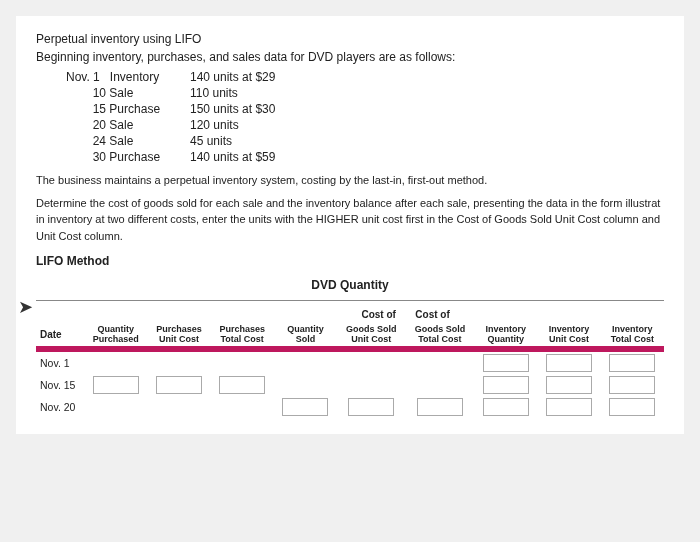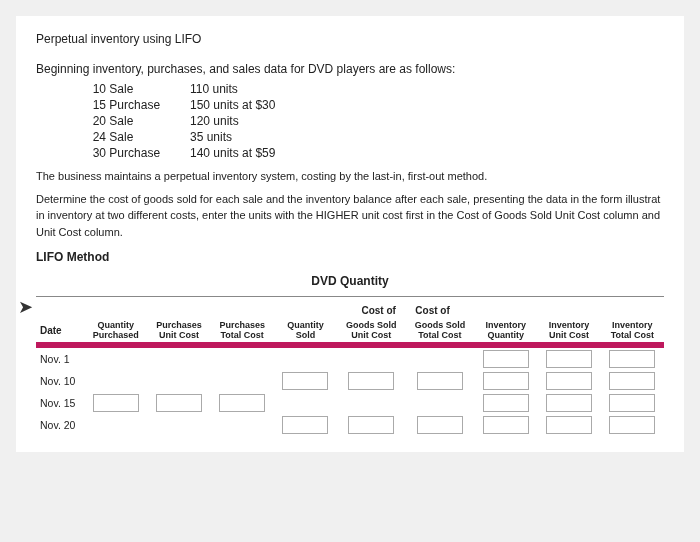--- a/index.html
+++ b/index.html
@@ -12,21 +12,21 @@
     }
     .page {
       background: #fff;
       padding: 16px 20px;
       max-width: 680px;
       margin: 0 auto;
       position: relative;
     }
     .title {
       font-size: 12px;
-      margin-bottom: 16px;
+      margin-bottom: 4px;
     }
     .intro {
       font-size: 12px;
       margin-bottom: 6px;
     }
     .inventory-table {
       margin-left: 30px;
       margin-bottom: 8px;
     }
     .inventory-table .row {
@@ -108,34 +108,38 @@
 <body>
 
 <div class="page">
   <div class="left-arrow">➤</div>
 
   <div class="title">Perpetual inventory using LIFO</div>
   <div class="intro">Beginning inventory, purchases, and sales data for DVD players are as follows:</div>
 
   <div class="inventory-table">
     <div class="row">
+      <span class="label">Nov. 1 &nbsp; Inventory</span>
+      <span>140 units at $29</span>
+    </div>
+    <div class="row">
       <span class="label">&nbsp;&nbsp;&nbsp;&nbsp;&nbsp;&nbsp;&nbsp;&nbsp;10 Sale</span>
       <span>110 units</span>
     </div>
     <div class="row">
       <span class="label">&nbsp;&nbsp;&nbsp;&nbsp;&nbsp;&nbsp;&nbsp;&nbsp;15 Purchase</span>
       <span>150 units at $30</span>
     </div>
     <div class="row">
       <span class="label">&nbsp;&nbsp;&nbsp;&nbsp;&nbsp;&nbsp;&nbsp;&nbsp;20 Sale</span>
       <span>120 units</span>
     </div>
     <div class="row">
       <span class="label">&nbsp;&nbsp;&nbsp;&nbsp;&nbsp;&nbsp;&nbsp;&nbsp;24 Sale</span>
-      <span>35 units</span>
+      <span>45 units</span>
     </div>
     <div class="row">
       <span class="label">&nbsp;&nbsp;&nbsp;&nbsp;&nbsp;&nbsp;&nbsp;&nbsp;30 Purchase</span>
       <span>140 units at $59</span>
     </div>
   </div>
 
   <div class="description-text">The business maintains a perpetual inventory system, costing by the last-in, first-out method.</div>
   <div class="description-text">
     Determine the cost of goods sold for each sale and the inventory balance after each sale, presenting the data in the form illustrat
@@ -182,32 +186,20 @@
         <td></td>
         <td></td>
         <td></td>
         <td></td>
         <td></td>
         <td><input type="text" class="input-box" style=""></td>
         <td><input type="text" class="input-box" style=""></td>
         <td><input type="text" class="input-box" style=""></td>
       </tr>
 
-      <tr>
-        <td class="date-col">Nov. 10</td>
-        <td></td>
-        <td></td>
-        <td></td>
-        <td><input type="text" class="input-box" style=""></td>
-        <td><input type="text" class="input-box" style=""></td>
-        <td><input type="text" class="input-box" style=""></td>
-        <td><input type="text" class="input-box" style=""></td>
-        <td><input type="text" class="input-box" style=""></td>
-        <td><input type="text" class="input-box" style=""></td>
-      </tr>
 
       <tr>
         <td class="date-col">Nov. 15</td>
         <td><input type="text" class="input-box" style=""></td>
         <td><input type="text" class="input-box" style=""></td>
         <td><input type="text" class="input-box" style=""></td>
         <td></td>
         <td></td>
         <td></td>
         <td><input type="text" class="input-box" style=""></td>

